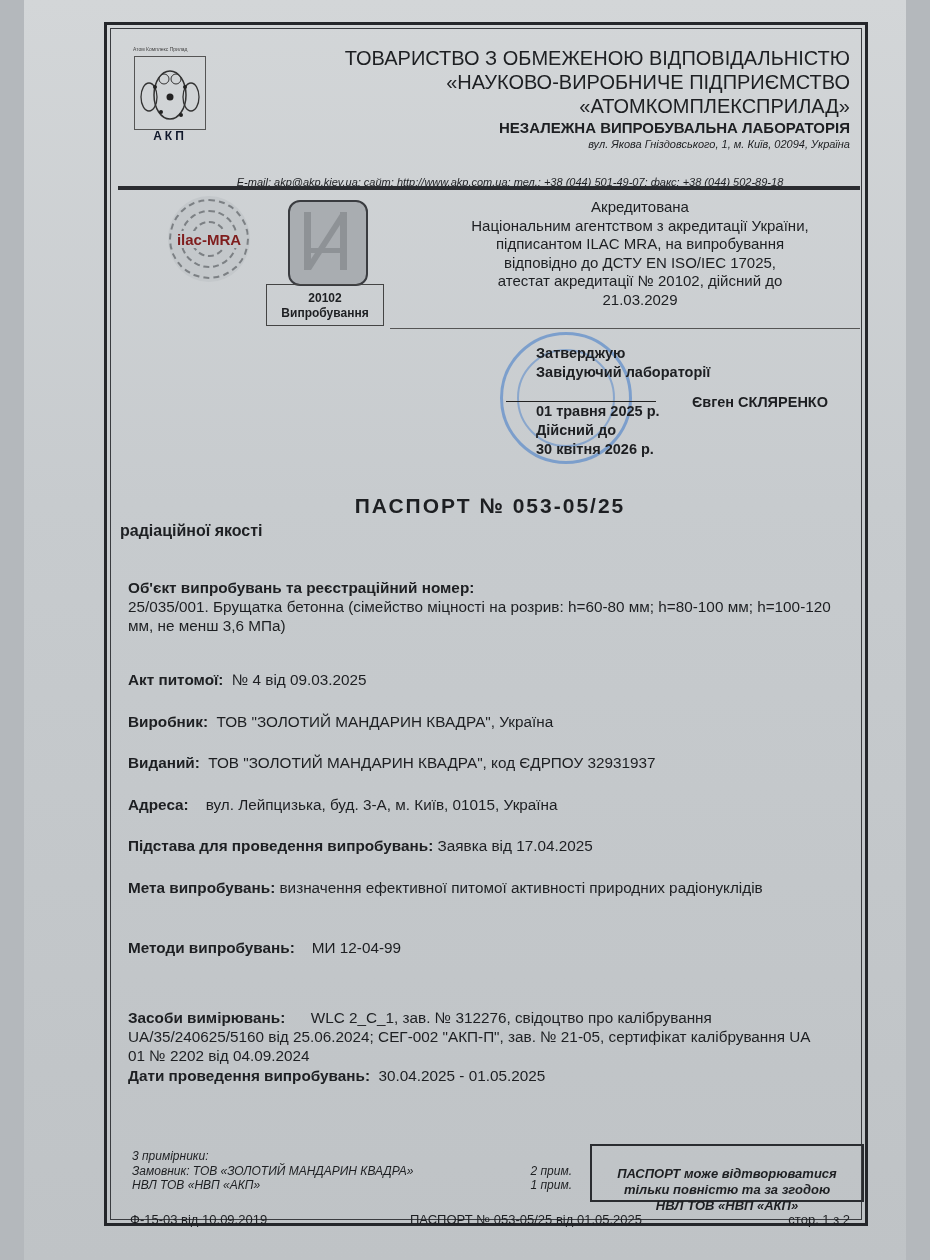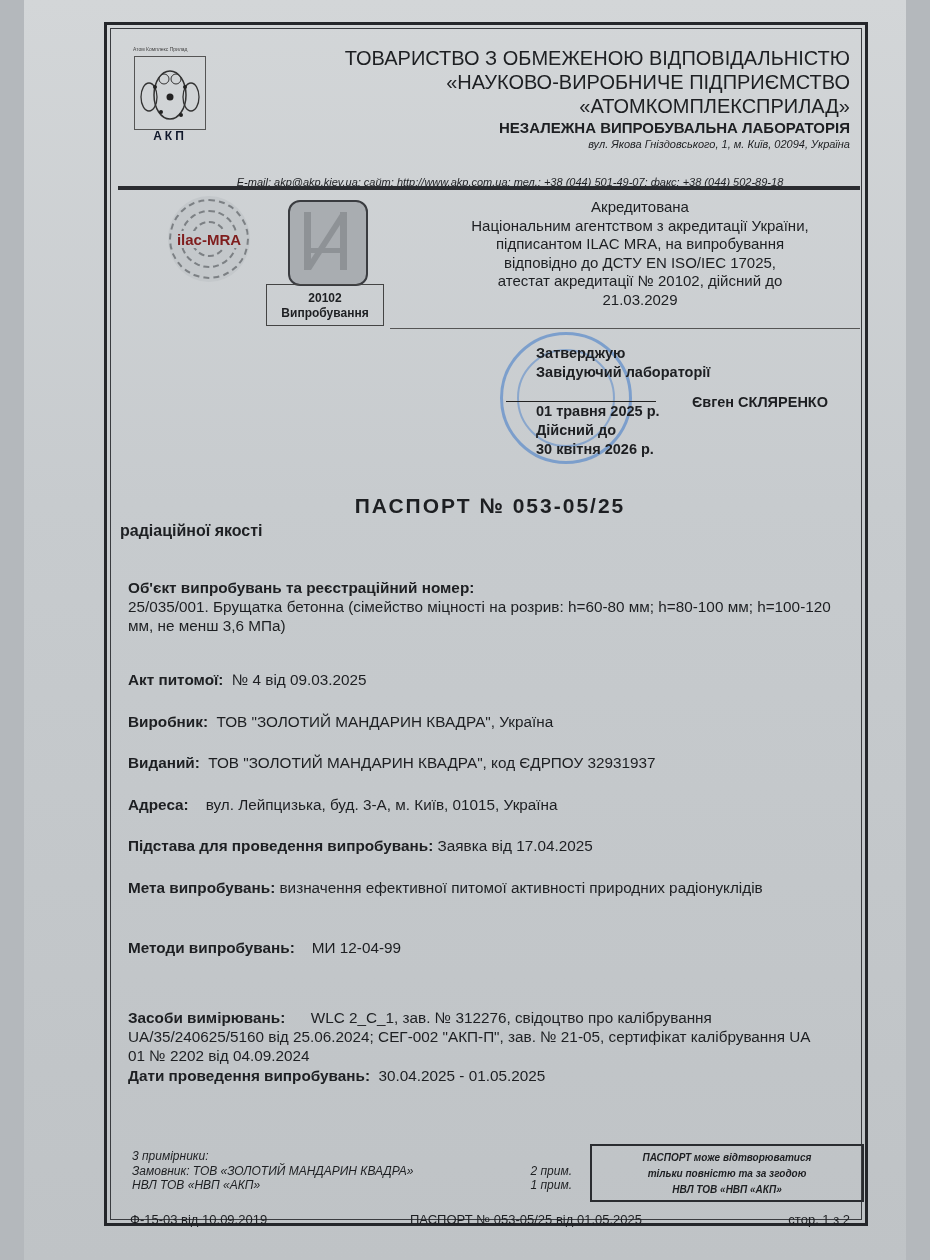--- a/index.html
+++ b/index.html
@@ -86,21 +86,21 @@
   }
   .field { position:absolute; left:128px; width:730px; font-size:15.3px; line-height:19px; }
   .field b { font-weight:bold; }
   .copies {
     position:absolute; left:132px; top:1149px; width:440px; font-size:12px; font-style:italic; line-height:14.5px;
   }
   .copies .row { display:flex; justify-content:space-between; }
   .notice {
     position:absolute; left:590px; top:1144px; width:274px; height:58px;
     border:2px solid #2a2c30; box-sizing:border-box; text-align:center;
-    font-size:10px; font-style:italic; font-weight:bold; line-height:16px; padding-top:4px;
+    font-size:13px; font-style:italic; font-weight:bold; line-height:16px; padding-top:20px;
   }
   .footer { position:absolute; left:130px; top:1212px; width:720px; font-size:13px; }
   .footer .l { position:absolute; left:0; }
   .footer .c { position:absolute; left:280px; }
   .footer .r { position:absolute; right:0; }
 </style>
 </head>
 <body>
 
 <div class="page"></div>

